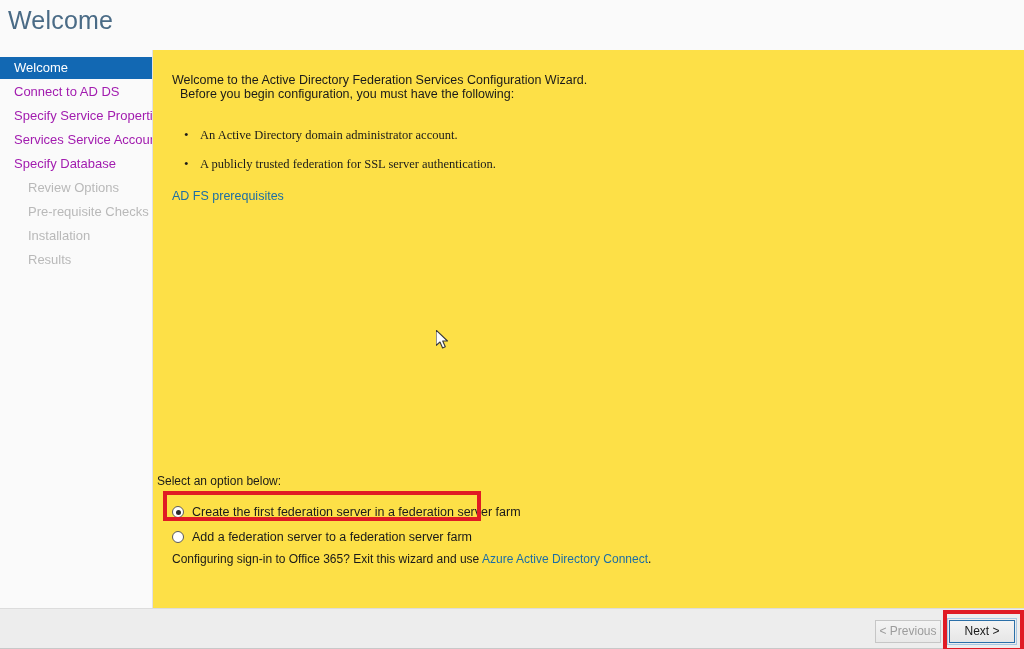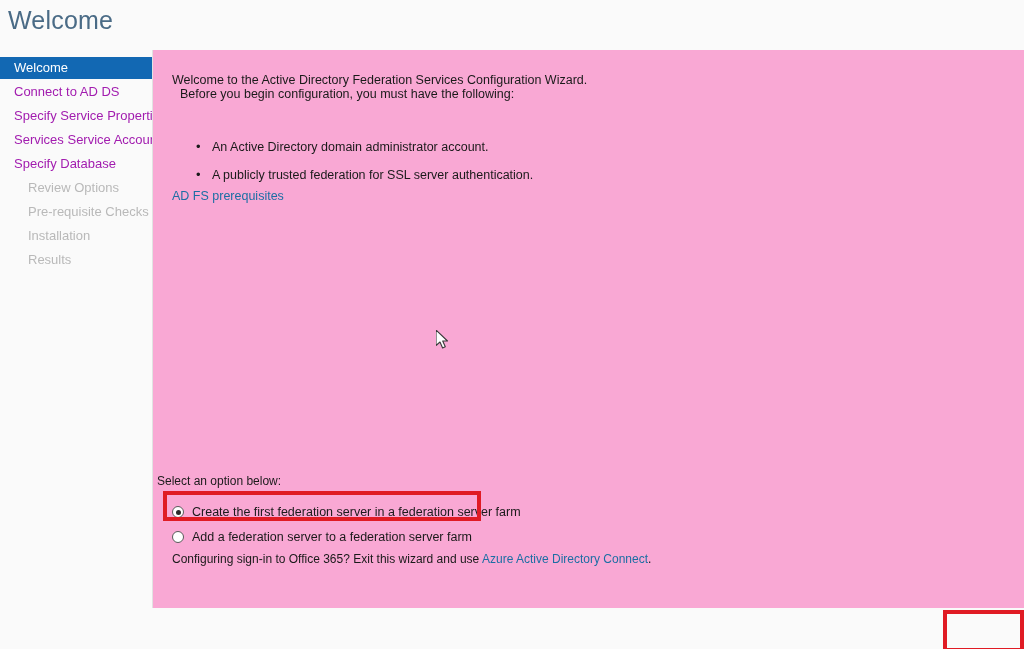--- a/index.html
+++ b/index.html
@@ -88,40 +88,41 @@
     padding-left: 28px;
   }
 
   
   .content {
     position: absolute;
     left: 153px;
     top: 0;
     width: 871px;
     height: 558px;
-    background: #f9a8d4;
+    background: #fde047;
   }
 
   .intro-line {
     position: absolute;
     left: 19px;
     font-size: 12.5px;
     color: #1a1a1a;
     white-space: nowrap;
   }
   .intro-line.l1 { top: 23px; }
   .intro-line.l2 { top: 37px; margin-left: 8px; }
 
   .bullets {
     position: absolute;
     left: 25px;
     top: 78px;
-    margin: 12px;
+    margin: 0;
     padding: 0;
     list-style: none;
+    font-family: Liberation Serif, serif;
   }
   .bullets li {
     position: relative;
     padding-left: 22px;
     font-size: 12.5px;
     color: #1a1a1a;
     white-space: nowrap;
     margin-bottom: 14px;
   }
   .bullets li:before {
@@ -356,20 +357,24 @@
         <span class="radio-text">Add a federation server to a federation server farm</span>
       </label>
 
       <div class="office-note">
         <span>Configuring sign-in to Office 365? Exit this wizard and use </span><a href="#">Azure Active Directory Connect</a><span>.</span>
       </div>
 
     </section>
   </div>
 
+  <div class="footer">
+    <button class="btn" id="btn-previous" disabled="">&lt; Previous</button>
+    <button class="btn" id="btn-next">Next &gt;</button>
+  </div>
 
   <div class="annot" id="annot-radio"></div>
   <div class="annot" id="annot-next"></div>
 
   <svg class="cursor" viewBox="0 0 14 20">
     <polygon points="0,0 0,15.5 4,12 6.6,18 9.3,16.8 6.7,11 11.5,11" fill="#ffffff" stroke="#3a3a3a" stroke-width="1.1" stroke-linejoin="round"></polygon>
   </svg>
 
 </div>
 

